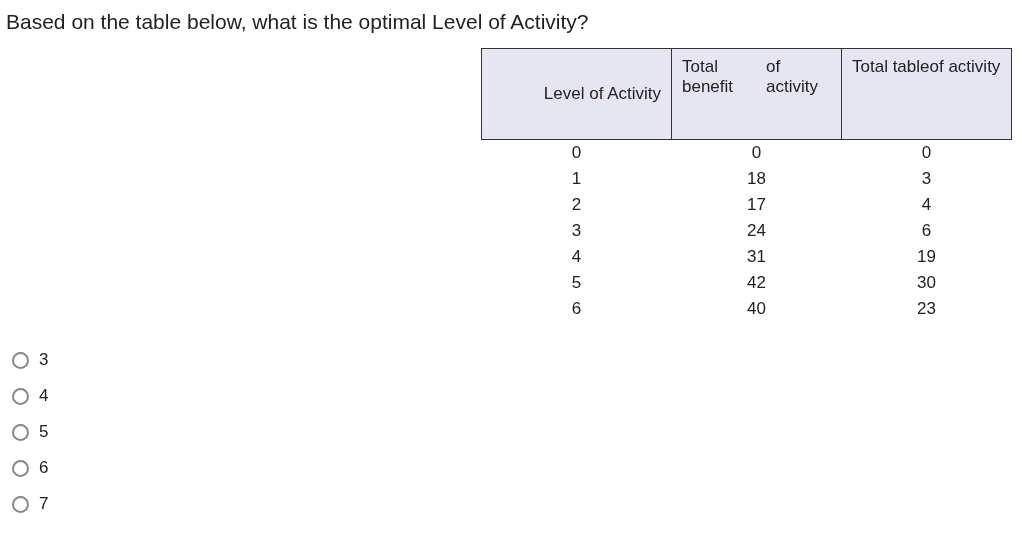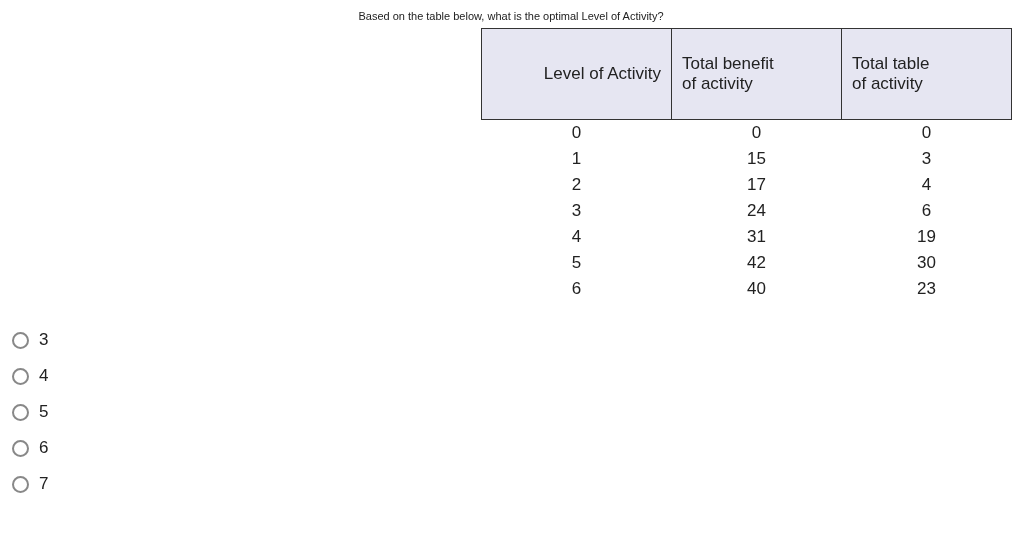--- a/index.html
+++ b/index.html
@@ -5,23 +5,22 @@
     * { margin: 0; padding: 0; box-sizing: border-box; }
     body {
       font-family: Arial, Helvetica, sans-serif;
       font-size: 16px;
       color: #222;
       background: #fff;
       padding: 10px 6px;
       width: 1022px;
     }
     .question {
-      margin-bottom: 6px;
-      font-size: 11px;
-      text-align: center;
+      margin-bottom: 14px;
+      font-size: 21px;
     }
     .table-wrap {
       margin-left: 475px;
       margin-bottom: 20px;
     }
     table {
       border-collapse: collapse;
     }
     th {
       background: #e6e6f2;
@@ -35,22 +34,22 @@
     th:first-child {
       text-align: right;
       width: 190px;
       height: 90px;
     }
     th:nth-child(2), th:nth-child(3) {
       width: 170px;
     }
     .th-stack {
       display: flex;
-      flex-direction: column;
-      justify-content: center;
+      flex-direction: row;
+      justify-content: flex-start;
       height: 78px;
       padding: 2px 0;
     }
     td {
       text-align: center;
       padding: 3px 10px;
       font-size: 17px;
     }
     .options {
       margin-top: 8px;
@@ -102,21 +101,21 @@
       </tr>
     </thead>
     <tbody>
       <tr>
         <td>0</td>
         <td>0</td>
         <td>0</td>
       </tr>
       <tr>
         <td>1</td>
-        <td>15</td>
+        <td>18</td>
         <td>3</td>
       </tr>
       <tr>
         <td>2</td>
         <td>17</td>
         <td>4</td>
       </tr>
       <tr>
         <td>3</td>
         <td>24</td>

